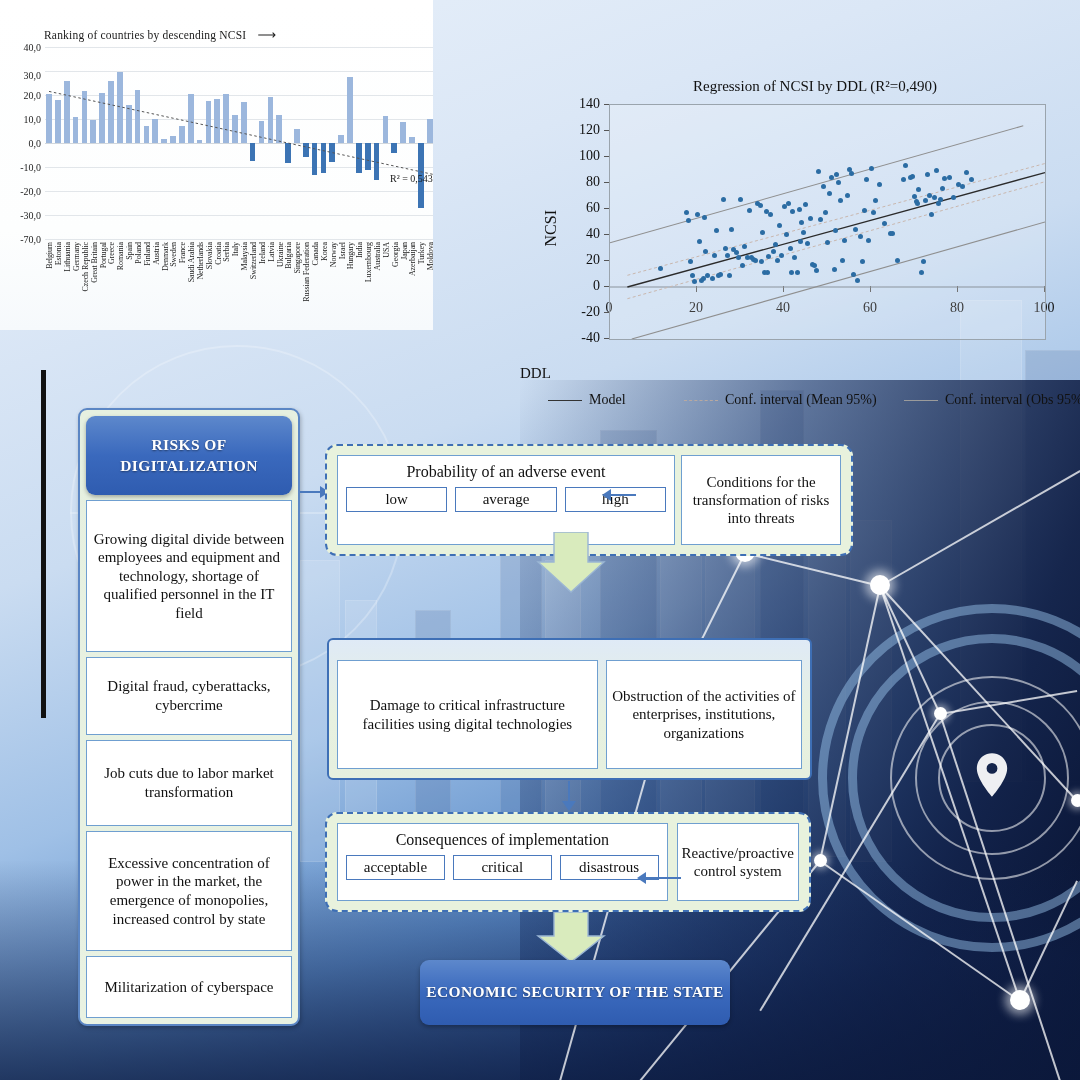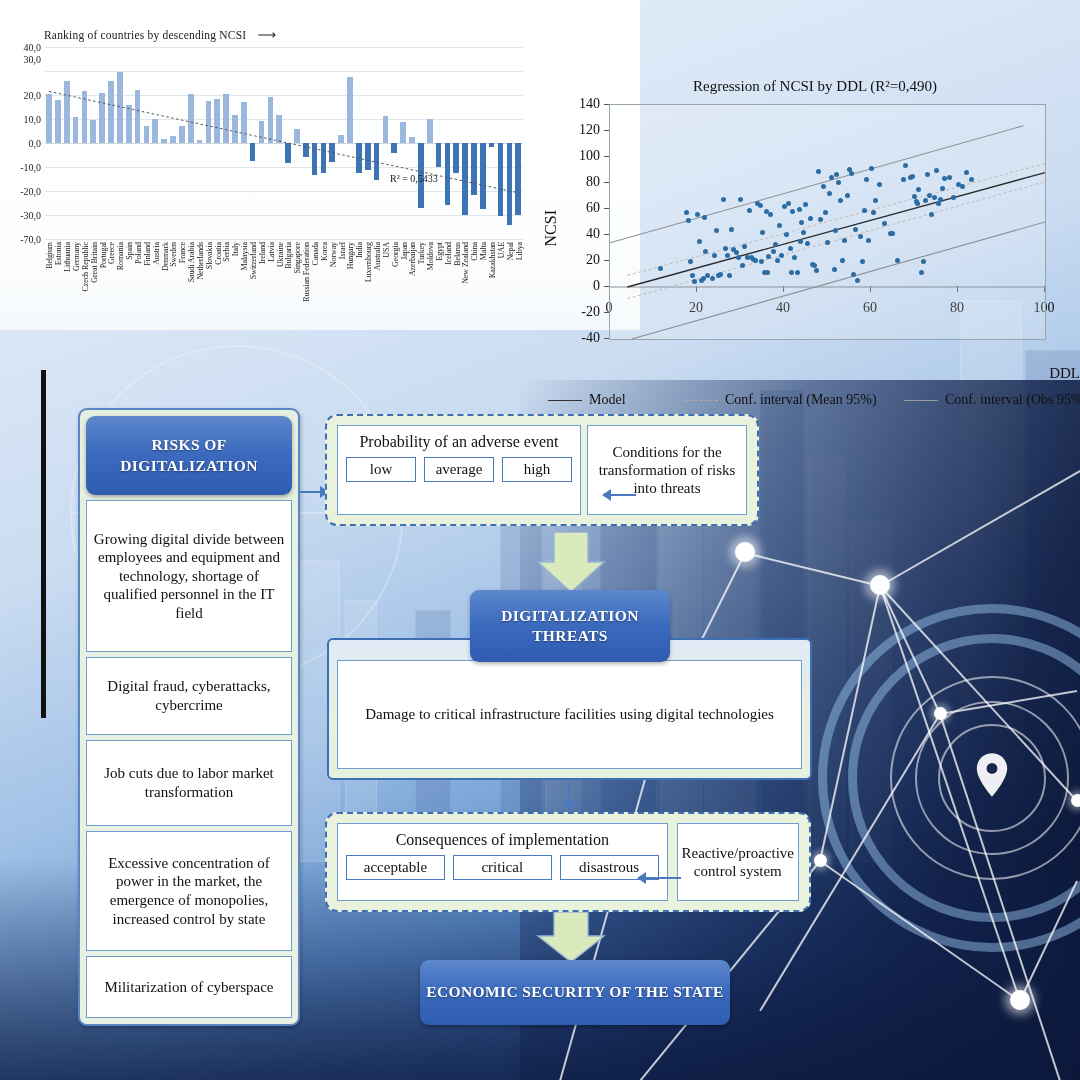--- a/index.html
+++ b/index.html
@@ -40,21 +40,21 @@
   
   .bldg{position:absolute;background:rgba(255,255,255,.13);border:1px solid rgba(255,255,255,.12);}
   .bldg.d{background:rgba(30,60,110,.14);}
   
   .globe{position:absolute;left:70px;top:345px;width:330px;height:330px;border-radius:50%;
          border:2px solid rgba(255,255,255,.5);opacity:.5;}
   .globe:after{content:"";position:absolute;left:-2px;top:50%;width:100%;height:2px;background:rgba(255,255,255,.5);}
 
   
   .barpanel{
-    position:absolute;left:0px;top:0px;width:640px;height:330px;
+    position:absolute;left:0px;top:0px;width:433px;height:330px;
     background:linear-gradient(180deg,#ffffff 0%,#fdfefe 70%,#f6f9fc 100%);
     overflow:hidden;
   }
   .bar-caption{
     position:absolute;left:44px;top:27px;font-size:11.5px;color:#1b1b1b;letter-spacing:.2px;
     white-space:nowrap;
   }
   .bar-caption .arrow{display:inline-block;margin-left:8px;font-size:13px;letter-spacing:-2px;}
   .plotbox{position:absolute;left:45px;top:47px;width:478px;height:192px;}
   .y-axis{position:absolute;left:0px;top:47px;width:45px;height:192px;}
@@ -82,21 +82,21 @@
     position:absolute;left:89px;top:42px;width:435px;height:234px;
     border:1px solid #9aa4ad;border-top:1px solid #9aa4ad;
     background:rgba(255,255,255,.18);
   }
   .sc-ytick{position:absolute;font-size:14px;color:#111;text-align:right;transform:translateY(-50%);}
   .sc-xtick{position:absolute;font-size:14px;color:#111;transform:translateX(-50%);}
   .sc-ylabel{
     position:absolute;left:22px;top:148px;font-size:16px;color:#111;
     writing-mode:vertical-rl;transform:rotate(180deg);
   }
-  .sc-xlabel{position:absolute;left:0;right:0;top:303px;text-align:right;font-size:15px;color:#111;}
+  .sc-xlabel{position:absolute;left:0;right:0;top:303px;text-align:left;font-size:15px;color:#111;}
   .dot{position:absolute;width:5px;height:5px;border-radius:50%;background:#2b6ca3;}
   .sc-legend{position:absolute;left:6px;top:330px;width:560px;height:22px;font-size:14px;color:#111;}
   .leg{position:absolute;display:flex;align-items:center;gap:7px;white-space:nowrap;}
   .leg .swatch{display:inline-block;width:34px;height:0;border-top:1.6px solid #333;}
   .leg .swatch.dash{border-top:1.3px dashed #b9a9a0;}
   .leg .swatch.grey{border-top:1.3px solid #9b9b9b;}
 
   
   .blackbar{position:absolute;left:41px;top:370px;width:5px;height:348px;background:#111;}
 
@@ -123,21 +123,21 @@
     display:flex;align-items:center;justify-content:center;text-align:center;
     font-size:15px;line-height:1.24;color:#111;padding:4px 6px;box-sizing:border-box;
   }
   .risk-item{flex:0 0 auto;}
 
   .dashpanel{
     position:absolute;border:2.2px dashed #3e6fb5;border-radius:12px;
     background:#e8f2dd;box-sizing:border-box;padding:9px 10px;
     display:flex;gap:9px;align-items:stretch;
   }
-  .probpanel{left:325px;top:414px;width:434px;height:112px;gap:6px;}
+  .probpanel{left:325px;top:444px;width:528px;height:112px;gap:6px;}
   .conspanel{left:325px;top:812px;width:486px;height:100px;}
   .prob-left{flex:1 1 auto;background:#fff;border:1.4px solid #6f9fd0;display:flex;flex-direction:column;
              align-items:center;justify-content:flex-start;padding:7px 8px 8px;box-sizing:border-box;}
   .prob-title{font-size:16px;color:#111;margin-bottom:6px;}
   .prob-opts{display:flex;gap:8px;width:100%;justify-content:center;}
   .opt{background:#fff;border:1.6px solid #4a79bd;font-size:15px;color:#111;
        padding:3px 0;text-align:center;flex:1 1 0;min-width:0;}
   .prob-right{flex:0 0 160px;background:#fff;border:1.4px solid #6f9fd0;
               display:flex;align-items:center;justify-content:center;text-align:center;
               font-size:15px;line-height:1.22;color:#111;padding:4px;box-sizing:border-box;}
@@ -232,21 +232,21 @@
       </div>
   </div>
 
   <div class="barpanel">
     <div class="bar-caption">
       <span>Ranking of countries by descending  NCSI</span>
       <span class="arrow">⟶</span>
     </div>
     <div class="y-axis" id="bar-yaxis">
         <div class="ytick" style="top: 0px;">40,0</div>
-        <div class="ytick" style="top: 12px; text-align: right;">30,0</div>
+        <div class="ytick" style="top: 28px; text-align: right;">30,0</div>
         <div class="ytick" style="top: 48px;">20,0</div>
         <div class="ytick" style="top: 72px; margin-left: 36px;">10,0</div>
         <div class="ytick" style="top: 96px;">0,0</div>
         <div class="ytick" style="top: 120px;">-10,0</div>
         <div class="ytick" style="top: 144px;">-20,0</div>
         <div class="ytick" style="top: 168px;">-30,0</div>
         <div class="ytick" style="top: 192px;">-70,0</div>
       </div>
     <div class="plotbox">
       <div id="bar-grid">
@@ -600,22 +600,22 @@
 
   <div class="arr-line" style="left:610px;top:494px;width:26px;height:2px;"></div>
   <div class="arr-head-l" style="left:602px;top:489px;"></div>
 
   <svg class="arrow-green" style="left:536px;top:532px;width:70px;height:62px;" viewBox="0 0 70 62">
     <polygon points="18,0 52,0 52,30 68,30 35,60 2,30 18,30" fill="#d9ebbd" stroke="#9bb6d4" stroke-width="1.4"></polygon>
   </svg>
 
   <div class="threatpanel">
     <div class="threat-col wide">Damage to critical infrastructure facilities using digital technologies</div>
+    <div class="threat-col">Obstruction of the activities of enterprises, institutions, organizations</div>
   </div>
-  <div class="hdr-blue threat-hdr">DIGITALIZATION THREATS</div>
 
   <div class="arr-line" style="left:568px;top:781px;width:2px;height:26px;"></div>
   <div class="arr-head-d" style="left:562px;top:801px;"></div>
 
   <div class="dashpanel conspanel">
     <div class="prob-left">
       <div class="prob-title">Consequences of implementation</div>
       <div class="prob-opts">
         <div class="opt">acceptable</div>
         <div class="opt">critical</div>

